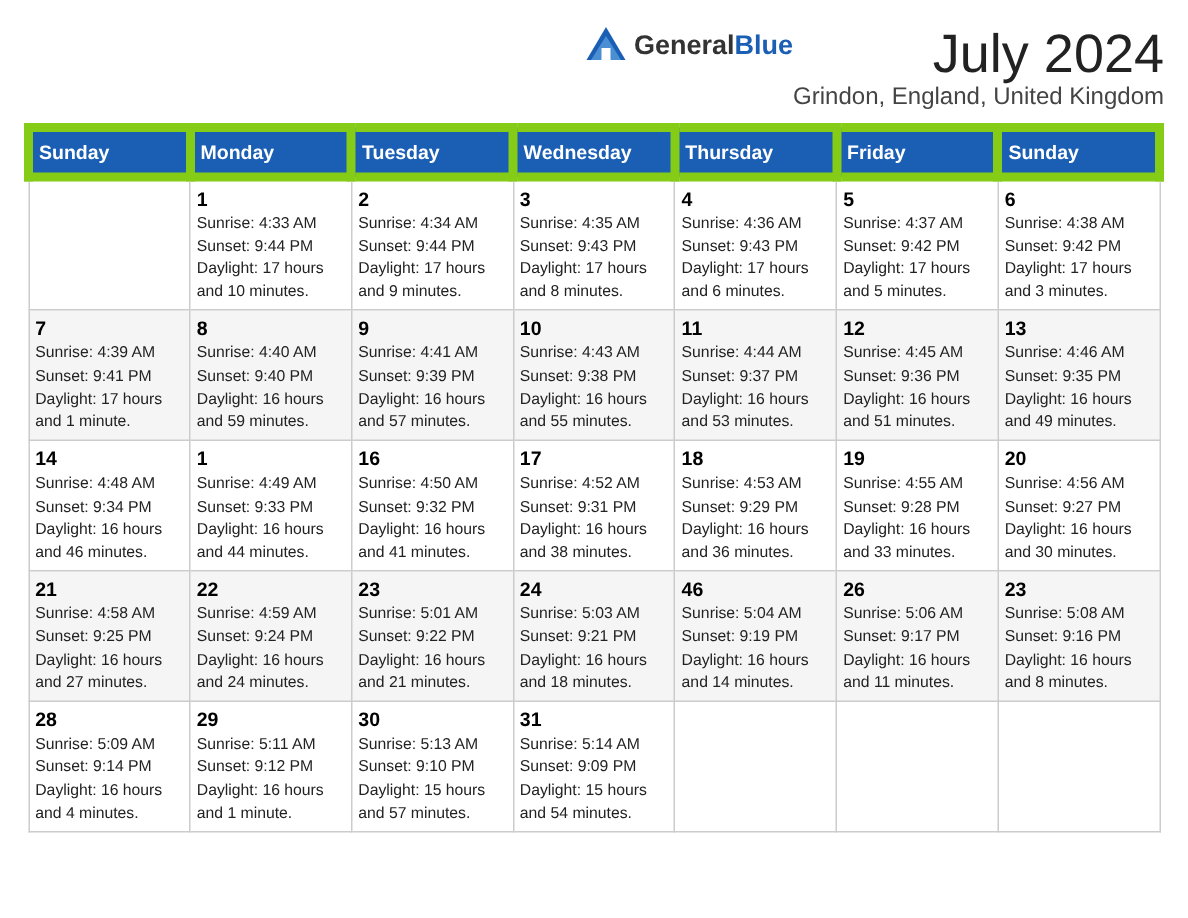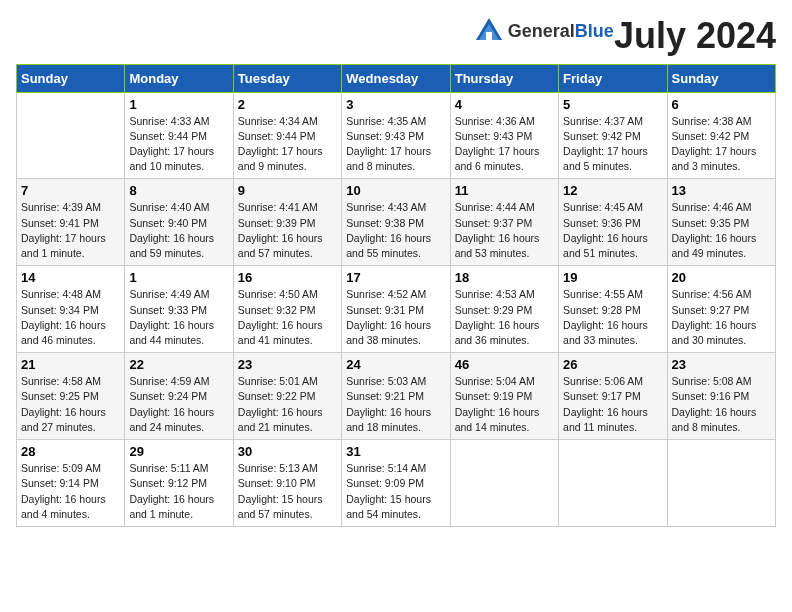--- a/index.html
+++ b/index.html
@@ -35,40 +35,40 @@
     }
     .logo-icon {
       width: 30px;
       height: 30px;
     }
     .title-area {
       text-align: right;
     }
     .month-title {
       font-size: 36px;
-      font-weight: bold;
+      font-weight: normal;
       color: #222;
       line-height: 1.1;
     }
     .location-title {
       font-size: 16px;
       color: #444;
     }
     .calendar-table {
       width: 100%;
       border-collapse: collapse;
       font-size: 11px;
     }
     .calendar-table thead th {
       background-color: #1a5fb4;
       color: #fff;
       padding: 6px 4px;
       text-align: left;
       font-size: 13px;
-      border: 1px solid #84cc16;
+      border: 6px solid #84cc16;
     }
     .calendar-table tbody td {
       border: 1px solid #ccc;
       vertical-align: top;
       padding: 4px;
       height: 82px;
       width: 108px;
     }
     .day-number {
       font-weight: bold;
@@ -102,20 +102,21 @@
       <polygon points="15,2 28,24 2,24" fill="#1a5fb4"></polygon>
       <polygon points="15,8 25,24 5,24" fill="#4a8fd4"></polygon>
       <rect x="12" y="16" width="6" height="8" fill="#fff"></rect>
     </svg>
     <div>
       <span class="logo-text-general">General</span><span class="logo-text-blue">Blue</span>
     </div>
   </div>
   <div class="title-area">
     <div class="month-title">July 2024</div>
+    <div class="location-title">Grindon, England, United Kingdom</div>
   </div>
 </div>
 
 <table class="calendar-table">
   <thead>
     <tr>
     <th>Sunday</th>
         <th>Monday</th>
         <th>Tuesday</th>
         <th>Wednesday</th>

